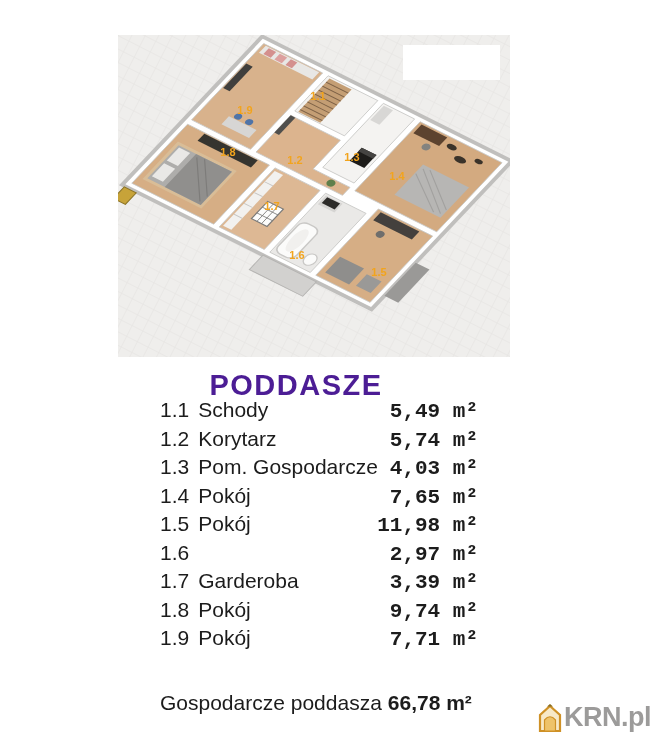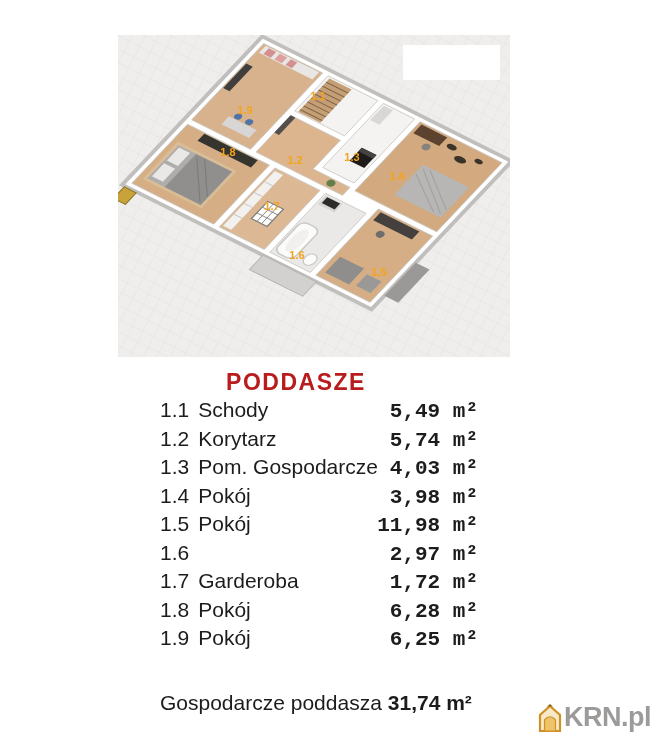--- a/index.html
+++ b/index.html
@@ -3,22 +3,22 @@
 <meta charset="utf-8">
 <style>
   html,body { margin:0; padding:0; background:#ffffff; }
   body { font-family:"Liberation Sans", sans-serif; }
   #page { position:relative; width:656px; height:750px; background:#ffffff; overflow:hidden; }
 
   .plan-wrap { position:absolute; left:118px; top:35px; width:392px; height:322px; }
 
   .floor-title {
     position:absolute; left:160px; top:369px; width:272px;
-    text-align:center; font-size:23px; font-weight:bold; letter-spacing:1.5px;
-    color:#b91c1c;
+    text-align:center; font-size:29px; font-weight:bold; letter-spacing:1.5px;
+    color:#4c1d95;
   }
 
   .legend { position:absolute; left:160px; top:398px; width:318px; }
   .legend-row { display:flex; align-items:baseline; height:28.5px; font-size:21px; color:#1c1c1c; white-space:nowrap; }
   .room-no { margin-right:9px; }
   .room-area { margin-left:auto; font-weight:bold;font-family:Liberation Mono, monospace; }
 
   .total-line { position:absolute; left:160px; top:691px; font-size:21px; color:#1c1c1c; white-space:nowrap; }
   .total-value { font-weight:bold; margin-left:6px; }
 
@@ -161,50 +161,50 @@
       <span class="room-area">5,74 m²</span>
     </div>
     <div class="legend-row">
       <span class="room-no">1.3</span>
       <span class="room-name">Pom. Gospodarcze</span>
       <span class="room-area">4,03 m²</span>
     </div>
     <div class="legend-row">
       <span class="room-no">1.4</span>
       <span class="room-name">Pokój</span>
-      <span class="room-area">3,98 m²</span>
+      <span class="room-area">7,65 m²</span>
     </div>
     <div class="legend-row">
       <span class="room-no">1.5</span>
       <span class="room-name">Pokój</span>
       <span class="room-area">11,98 m²</span>
     </div>
     <div class="legend-row">
       <span class="room-no">1.6</span>
       <span class="room-area">2,97 m²</span>
     </div>
     <div class="legend-row">
       <span class="room-no">1.7</span>
       <span class="room-name">Garderoba</span>
-      <span class="room-area">1,72 m²</span>
+      <span class="room-area">3,39 m²</span>
     </div>
     <div class="legend-row">
       <span class="room-no">1.8</span>
       <span class="room-name">Pokój</span>
-      <span class="room-area">6,28 m²</span>
+      <span class="room-area">9,74 m²</span>
     </div>
     <div class="legend-row">
       <span class="room-no">1.9</span>
       <span class="room-name">Pokój</span>
-      <span class="room-area">6,25 m²</span>
+      <span class="room-area">7,71 m²</span>
     </div>
   </div>
 
   <div class="total-line">
-    <span>Gospodarcze poddasza</span><span class="total-value">31,74 m²</span>
+    <span>Gospodarcze poddasza</span><span class="total-value">66,78 m²</span>
   </div>
 
   <div class="watermark">
     <svg width="24" height="30" viewBox="0 0 24 30">
       <path d="M12 3 L22 12 V28 H2 V12 Z" fill="#f7e9c8" stroke="#cf9126" stroke-width="2.2"></path>
       <path d="M6.5 28 V17 Q12 10.5 17.5 17 V28 Z" fill="#eec36a" stroke="#cf9126" stroke-width="1.2"></path>
       <path d="M9 3.5 L15 3.5 L12 1 Z" fill="#8a6d1f"></path>
     </svg>
     <span class="wm-text">KRN.pl</span>
   </div>

